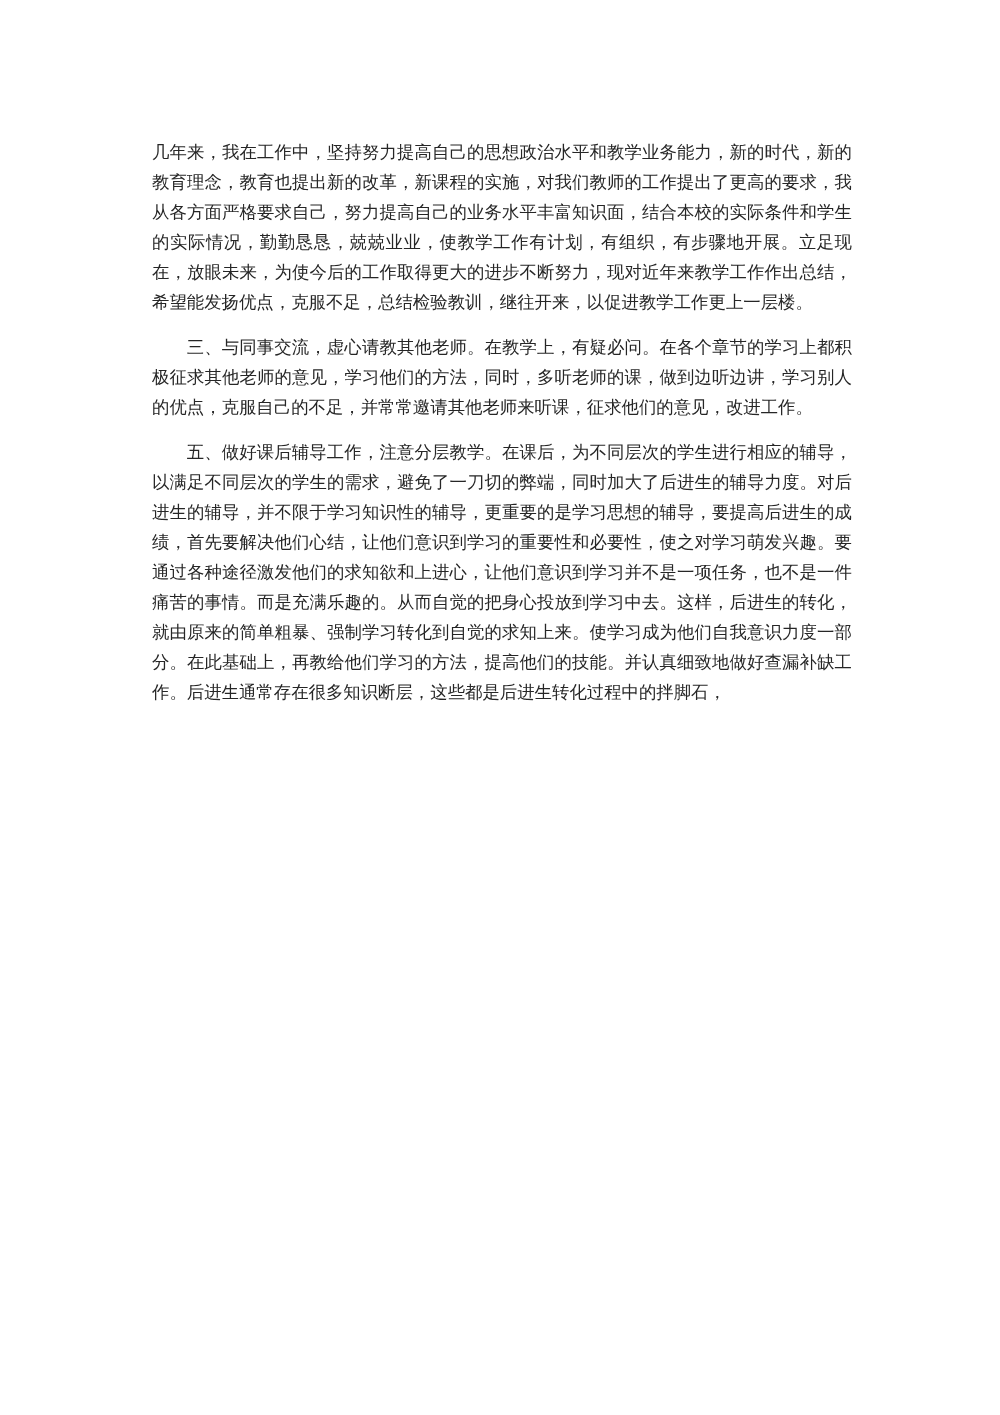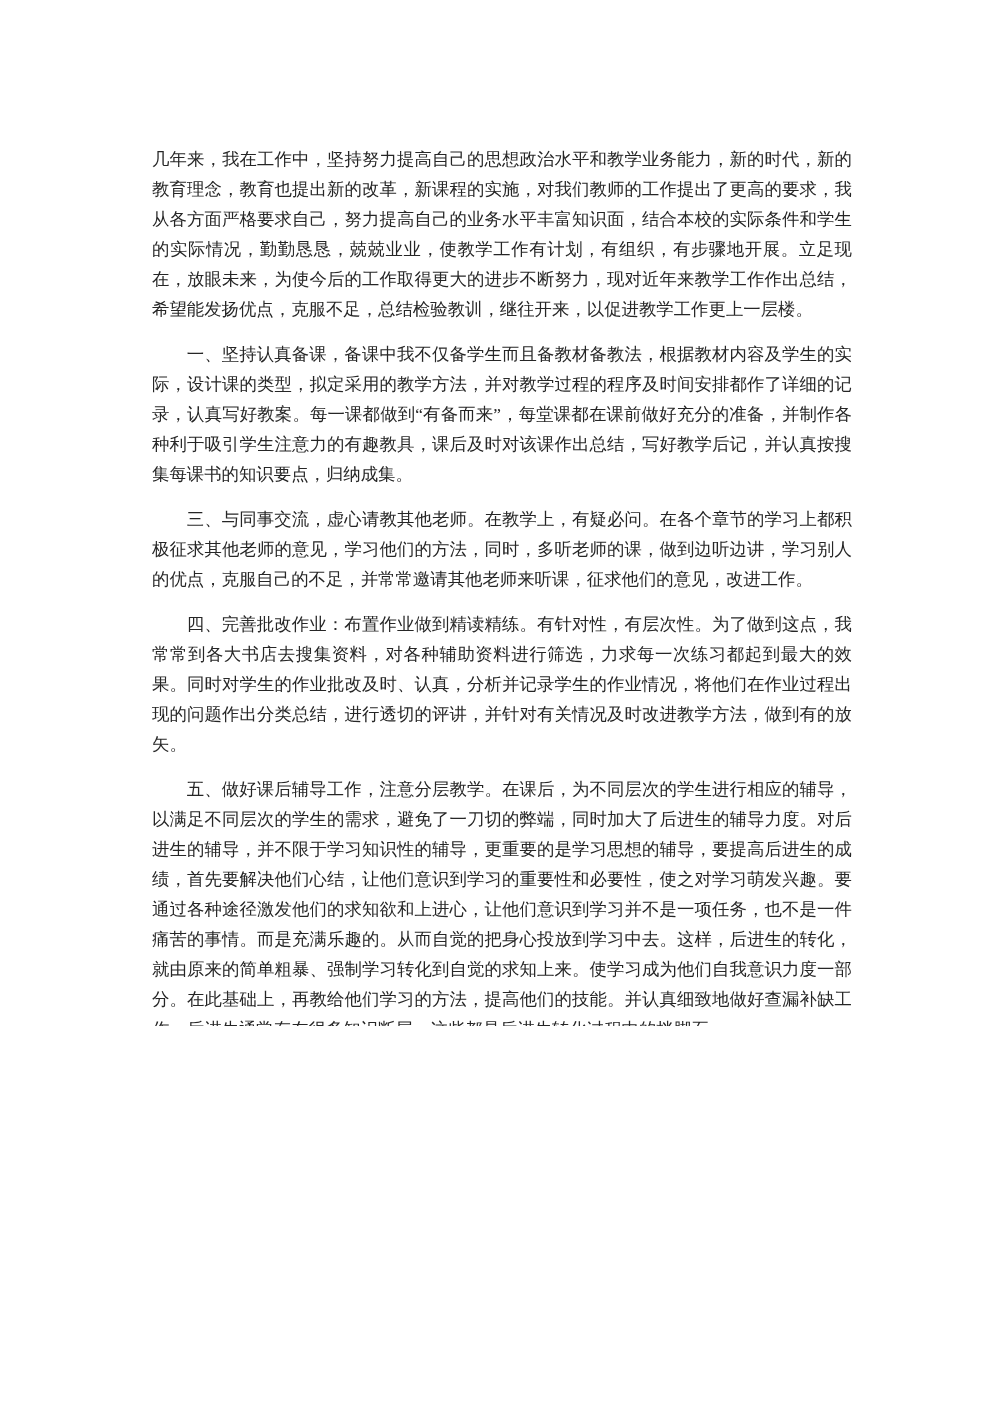--- a/index.html
+++ b/index.html
@@ -7,22 +7,21 @@
     padding: 0;
     background: #ffffff;
     font-family: "Liberation Sans", "DejaVu Sans", sans-serif;
   }
   .page {
     position: relative;
     width: 1000px;
     height: 1019px;
     background: #ffffff;
     overflow: hidden;
-    margin: 7px auto;
-    font-family: Liberation Serif, serif;
+    margin: 0 auto;
   }
   .doc {
     position: absolute;
     top: 137px;
     left: 152px;
     width: 700px;
   }
   .doc p {
     margin: 0;
     padding: 0;
@@ -38,18 +37,16 @@
     margin-top: 15px;
     text-indent: 2em;
   }
 </style>
 </head>
 <body>
 
 <div class="page">
   <div class="doc">
     <p>几年来，我在工作中，坚持努力提高自己的思想政治水平和教学业务能力，新的时代，新的教育理念，教育也提出新的改革，新课程的实施，对我们教师的工作提出了更高的要求，我从各方面严格要求自己，努力提高自己的业务水平丰富知识面，结合本校的实际条件和学生的实际情况，勤勤恳恳，兢兢业业，使教学工作有计划，有组织，有步骤地开展。立足现在，放眼未来，为使今后的工作取得更大的进步不断努力，现对近年来教学工作作出总结，希望能发扬优点，克服不足，总结检验教训，继往开来，以促进教学工作更上一层楼。</p>
-    <p>一、坚持认真备课，备课中我不仅备学生而且备教材备教法，根据教材内容及学生的实际，设计课的类型，拟定采用的教学方法，并对教学过程的程序及时间安排都作了详细的记录，认真写好教案。每一课都做到“有备而来”，每堂课都在课前做好充分的准备，并制作各种利于吸引学生注意力的有趣教具，课后及时对该课作出总结，写好教学后记，并认真按搜集每课书的知识要点，归纳成集。</p>
     <p>三、与同事交流，虚心请教其他老师。在教学上，有疑必问。在各个章节的学习上都积极征求其他老师的意见，学习他们的方法，同时，多听老师的课，做到边听边讲，学习别人的优点，克服自己的不足，并常常邀请其他老师来听课，征求他们的意见，改进工作。</p>
-    <p>四、完善批改作业：布置作业做到精读精练。有针对性，有层次性。为了做到这点，我常常到各大书店去搜集资料，对各种辅助资料进行筛选，力求每一次练习都起到最大的效果。同时对学生的作业批改及时、认真，分析并记录学生的作业情况，将他们在作业过程出现的问题作出分类总结，进行透切的评讲，并针对有关情况及时改进教学方法，做到有的放矢。</p>
     <p>五、做好课后辅导工作，注意分层教学。在课后，为不同层次的学生进行相应的辅导，以满足不同层次的学生的需求，避免了一刀切的弊端，同时加大了后进生的辅导力度。对后进生的辅导，并不限于学习知识性的辅导，更重要的是学习思想的辅导，要提高后进生的成绩，首先要解决他们心结，让他们意识到学习的重要性和必要性，使之对学习萌发兴趣。要通过各种途径激发他们的求知欲和上进心，让他们意识到学习并不是一项任务，也不是一件痛苦的事情。而是充满乐趣的。从而自觉的把身心投放到学习中去。这样，后进生的转化，就由原来的简单粗暴、强制学习转化到自觉的求知上来。使学习成为他们自我意识力度一部分。在此基础上，再教给他们学习的方法，提高他们的技能。并认真细致地做好查漏补缺工作。后进生通常存在很多知识断层，这些都是后进生转化过程中的拌脚石，</p>
   </div>
 </div>
 
 </body></html>

